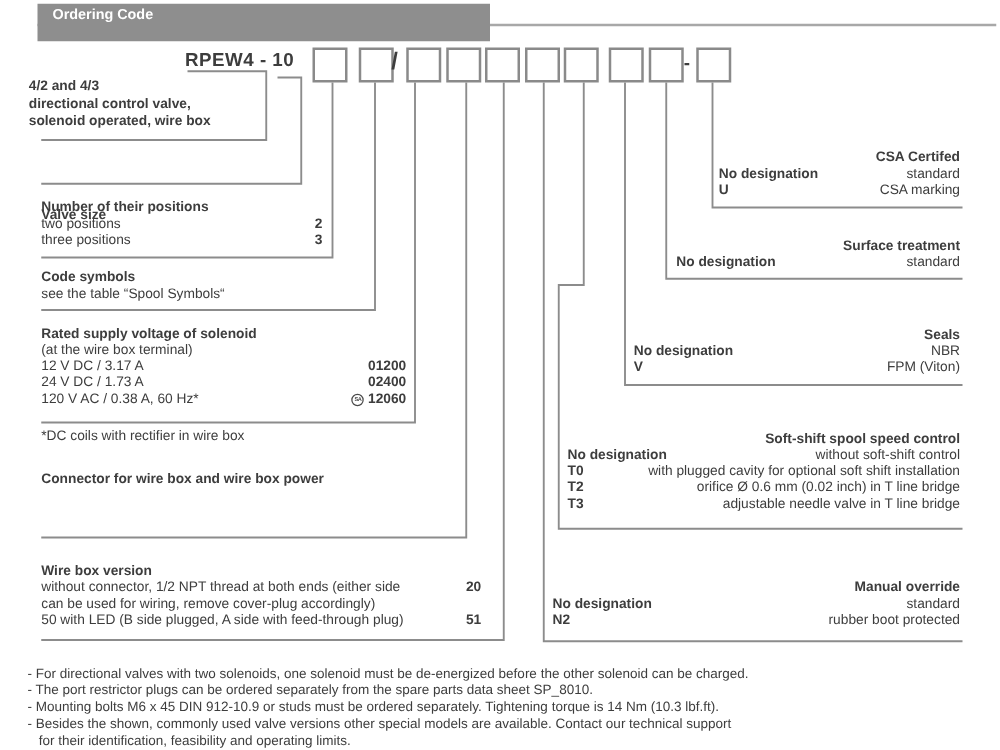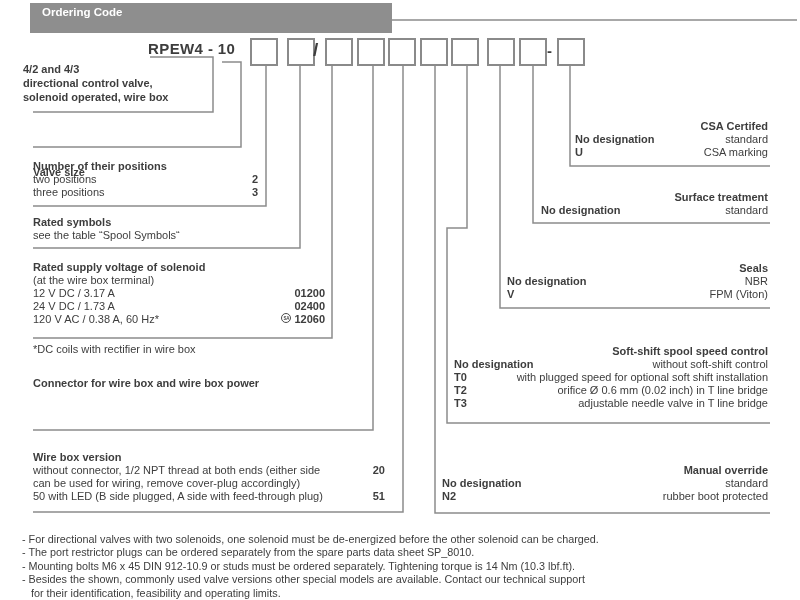--- a/index.html
+++ b/index.html
@@ -21,21 +21,21 @@
   .sep-dash{left:547px;top:42px;font-size:15px;}
   
   svg.lines{position:absolute;left:0;top:0;}
   svg.lines path{fill:none;stroke:#8c8c8c;stroke-width:1.5;}
   
   .sec{position:absolute;line-height:13px;}
   .sec .title{font-weight:bold;line-height:13px;}
   .pre{white-space:pre-line;line-height:14px;font-weight:bold;}
   .row{display:flex;justify-content:space-between;line-height:13px;}
   .row .lbl{text-align:left;}
-  .row .val{display:inline-flex;align-items:flex-start;white-space:nowrap;}
+  .row .val{display:inline-flex;align-items:center;white-space:nowrap;}
   .sec-left .row .lbl{font-weight:normal;}
   .sec-left .row .val{font-weight:bold;}
   .sec-right .title{text-align:right;}
   .sec-right .row .lbl{font-weight:bold;}
   .sec-right .row .val{font-weight:normal;}
   .subtitle{line-height:13px;}
   .footnote{position:absolute;left:33px;top:343px;}
   .gap{height:6px;}
   .csa-icon{display:inline-flex;width:10px;height:10px;border:1.5px solid #4a4a4a;border-radius:50%;
     box-sizing:border-box;align-items:center;justify-content:center;font-size:4.5px;font-weight:bold;
@@ -113,21 +113,21 @@
       <div class="row">
         <span class="lbl">three positions</span>
         <span class="val">
           <span>3</span>
         </span>
       </div>
     </div>
 </div>
 
 <div class="sec sec-left sec-spool">
-  <div class="title">Rated symbols</div>
+  <div class="title">Code symbols</div>
   <div class="subtitle">see the table “Spool Symbols“</div>
 </div>
 
 <div class="sec sec-left sec-voltage">
   <div class="title">Rated supply voltage of solenoid</div>
   <div class="subtitle">(at the wire box terminal)</div>
   <div>
       <div class="row">
         <span class="lbl">12 V DC / 3.17 A</span>
         <span class="val">
@@ -233,21 +233,21 @@
   <div>
       <div class="row">
         <span class="lbl">No designation</span>
         <span class="val">
           <span>without soft-shift control</span>
         </span>
       </div>
       <div class="row">
         <span class="lbl">T0</span>
         <span class="val">
-          <span>with plugged speed for optional soft shift installation</span>
+          <span>with plugged cavity for optional soft shift installation</span>
         </span>
       </div>
       <div class="row">
         <span class="lbl">T2</span>
         <span class="val">
           <span>orifice Ø 0.6 mm (0.02 inch) in T line bridge</span>
         </span>
       </div>
       <div class="row">
         <span class="lbl">T3</span>

